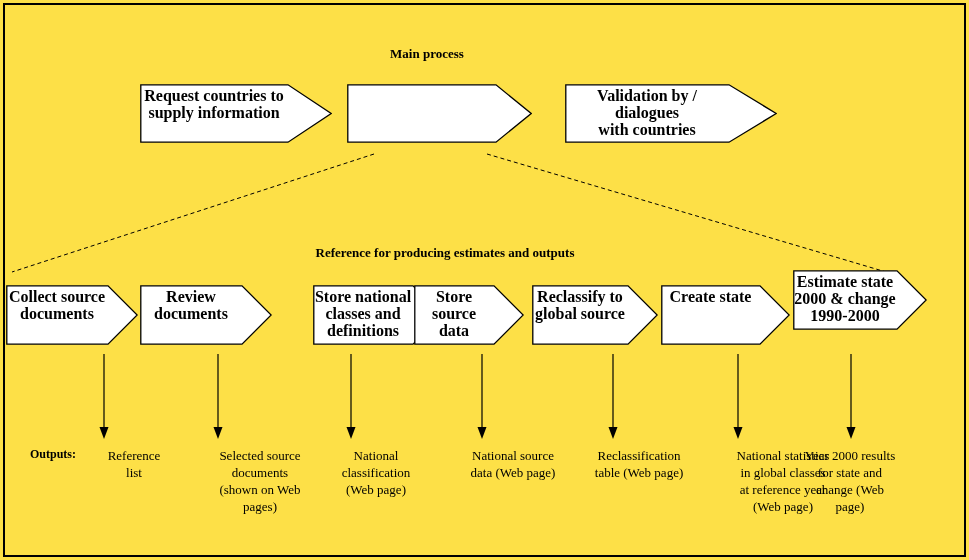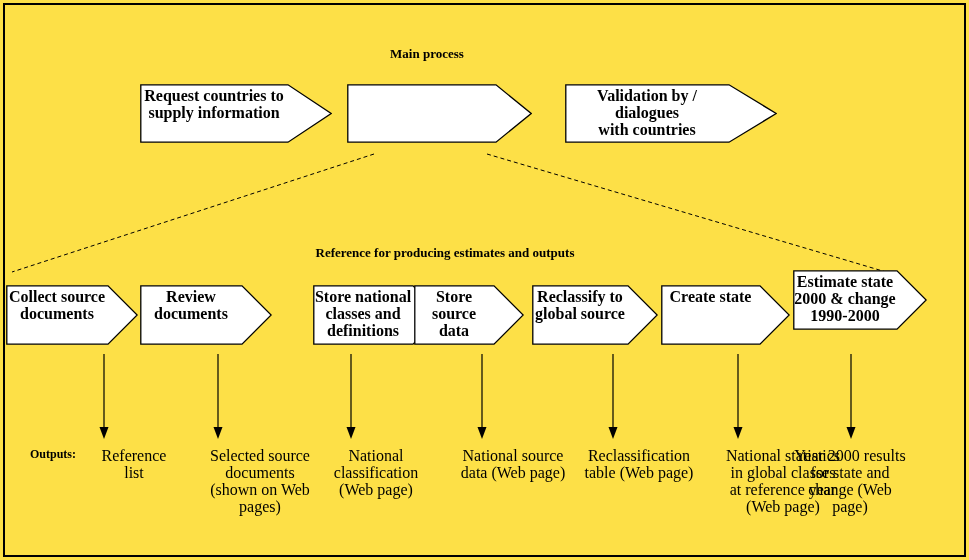--- a/index.html
+++ b/index.html
@@ -17,21 +17,21 @@
   .penta-label{
     position:absolute;left:0;top:3px;text-align:center;font-weight:700;
     font-size:16px;line-height:17px;white-space:pre-line;z-index:1;
   }
   #connectors{position:absolute;left:0;top:0;}
   .dashed-line{stroke:#000;stroke-width:1;stroke-dasharray:4 3;fill:none;}
   .arrow-line{stroke:#000;stroke-width:1.2;fill:none;}
   .arrow-head{fill:#000;stroke:none;}
   .outputs-label{position:absolute;left:30px;top:447px;font-weight:700;font-size:12px;}
   .out-col{
-    position:absolute;top:447px;text-align:center;font-size:16px;line-height:17px;
+    position:absolute;top:447px;text-align:center;font-size:13px;line-height:17px;
     white-space:pre-line;
   }
 </style>
 </head>
 <body>
 
 <div id="stage">
   <div id="frame"></div>
 
   <svg id="connectors" width="969" height="560">

